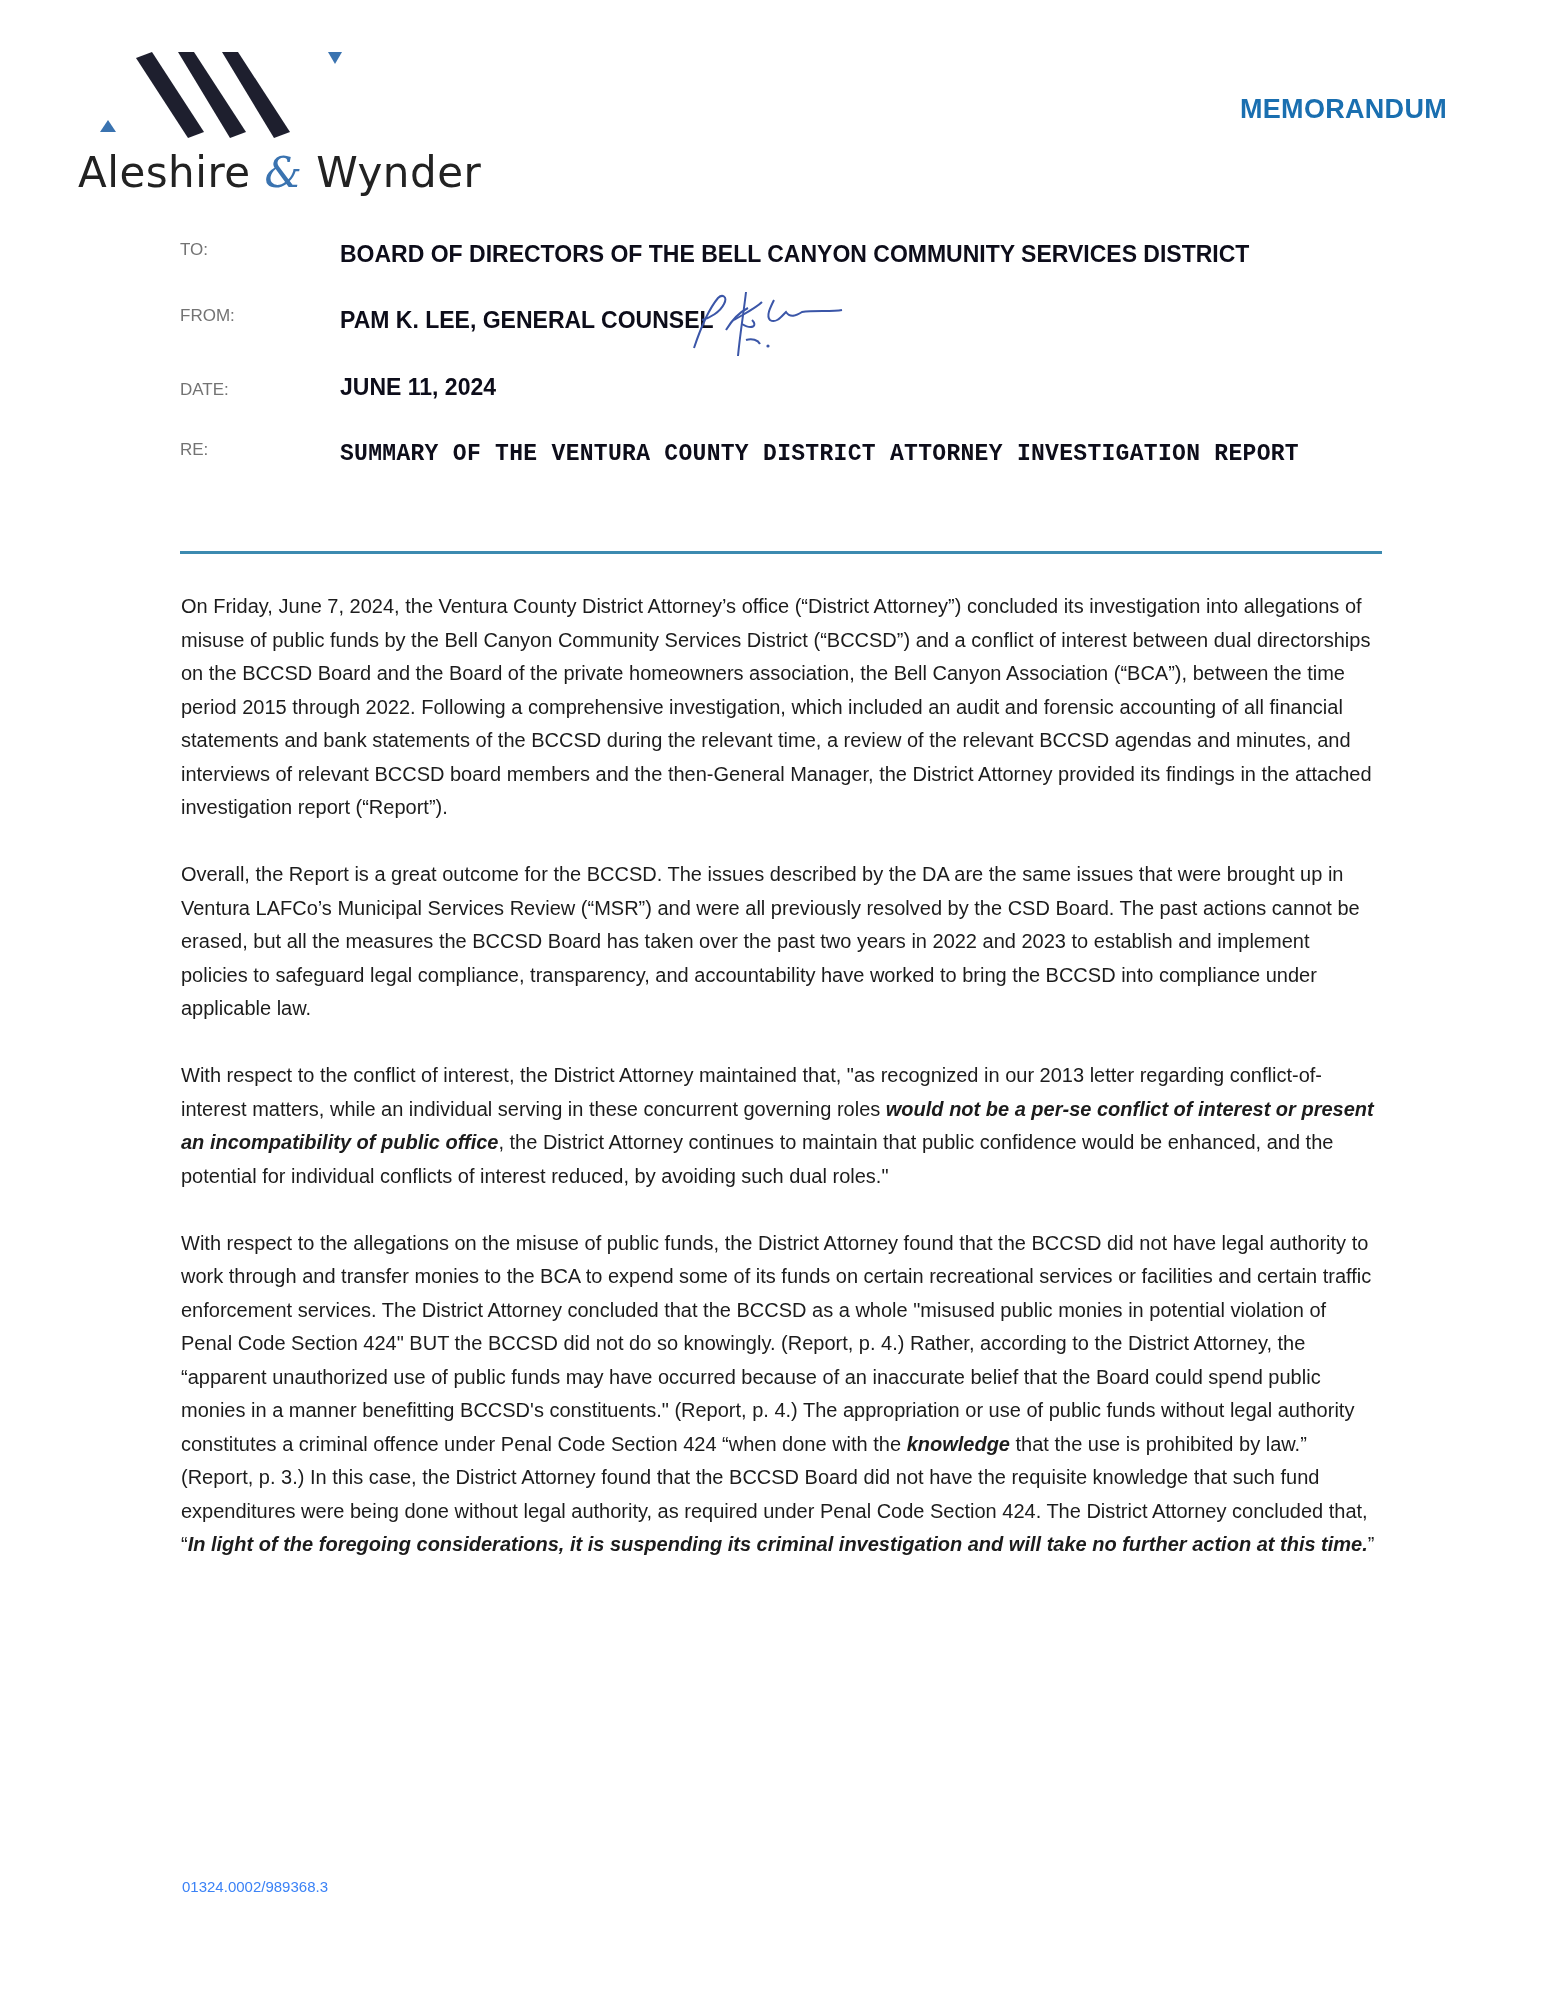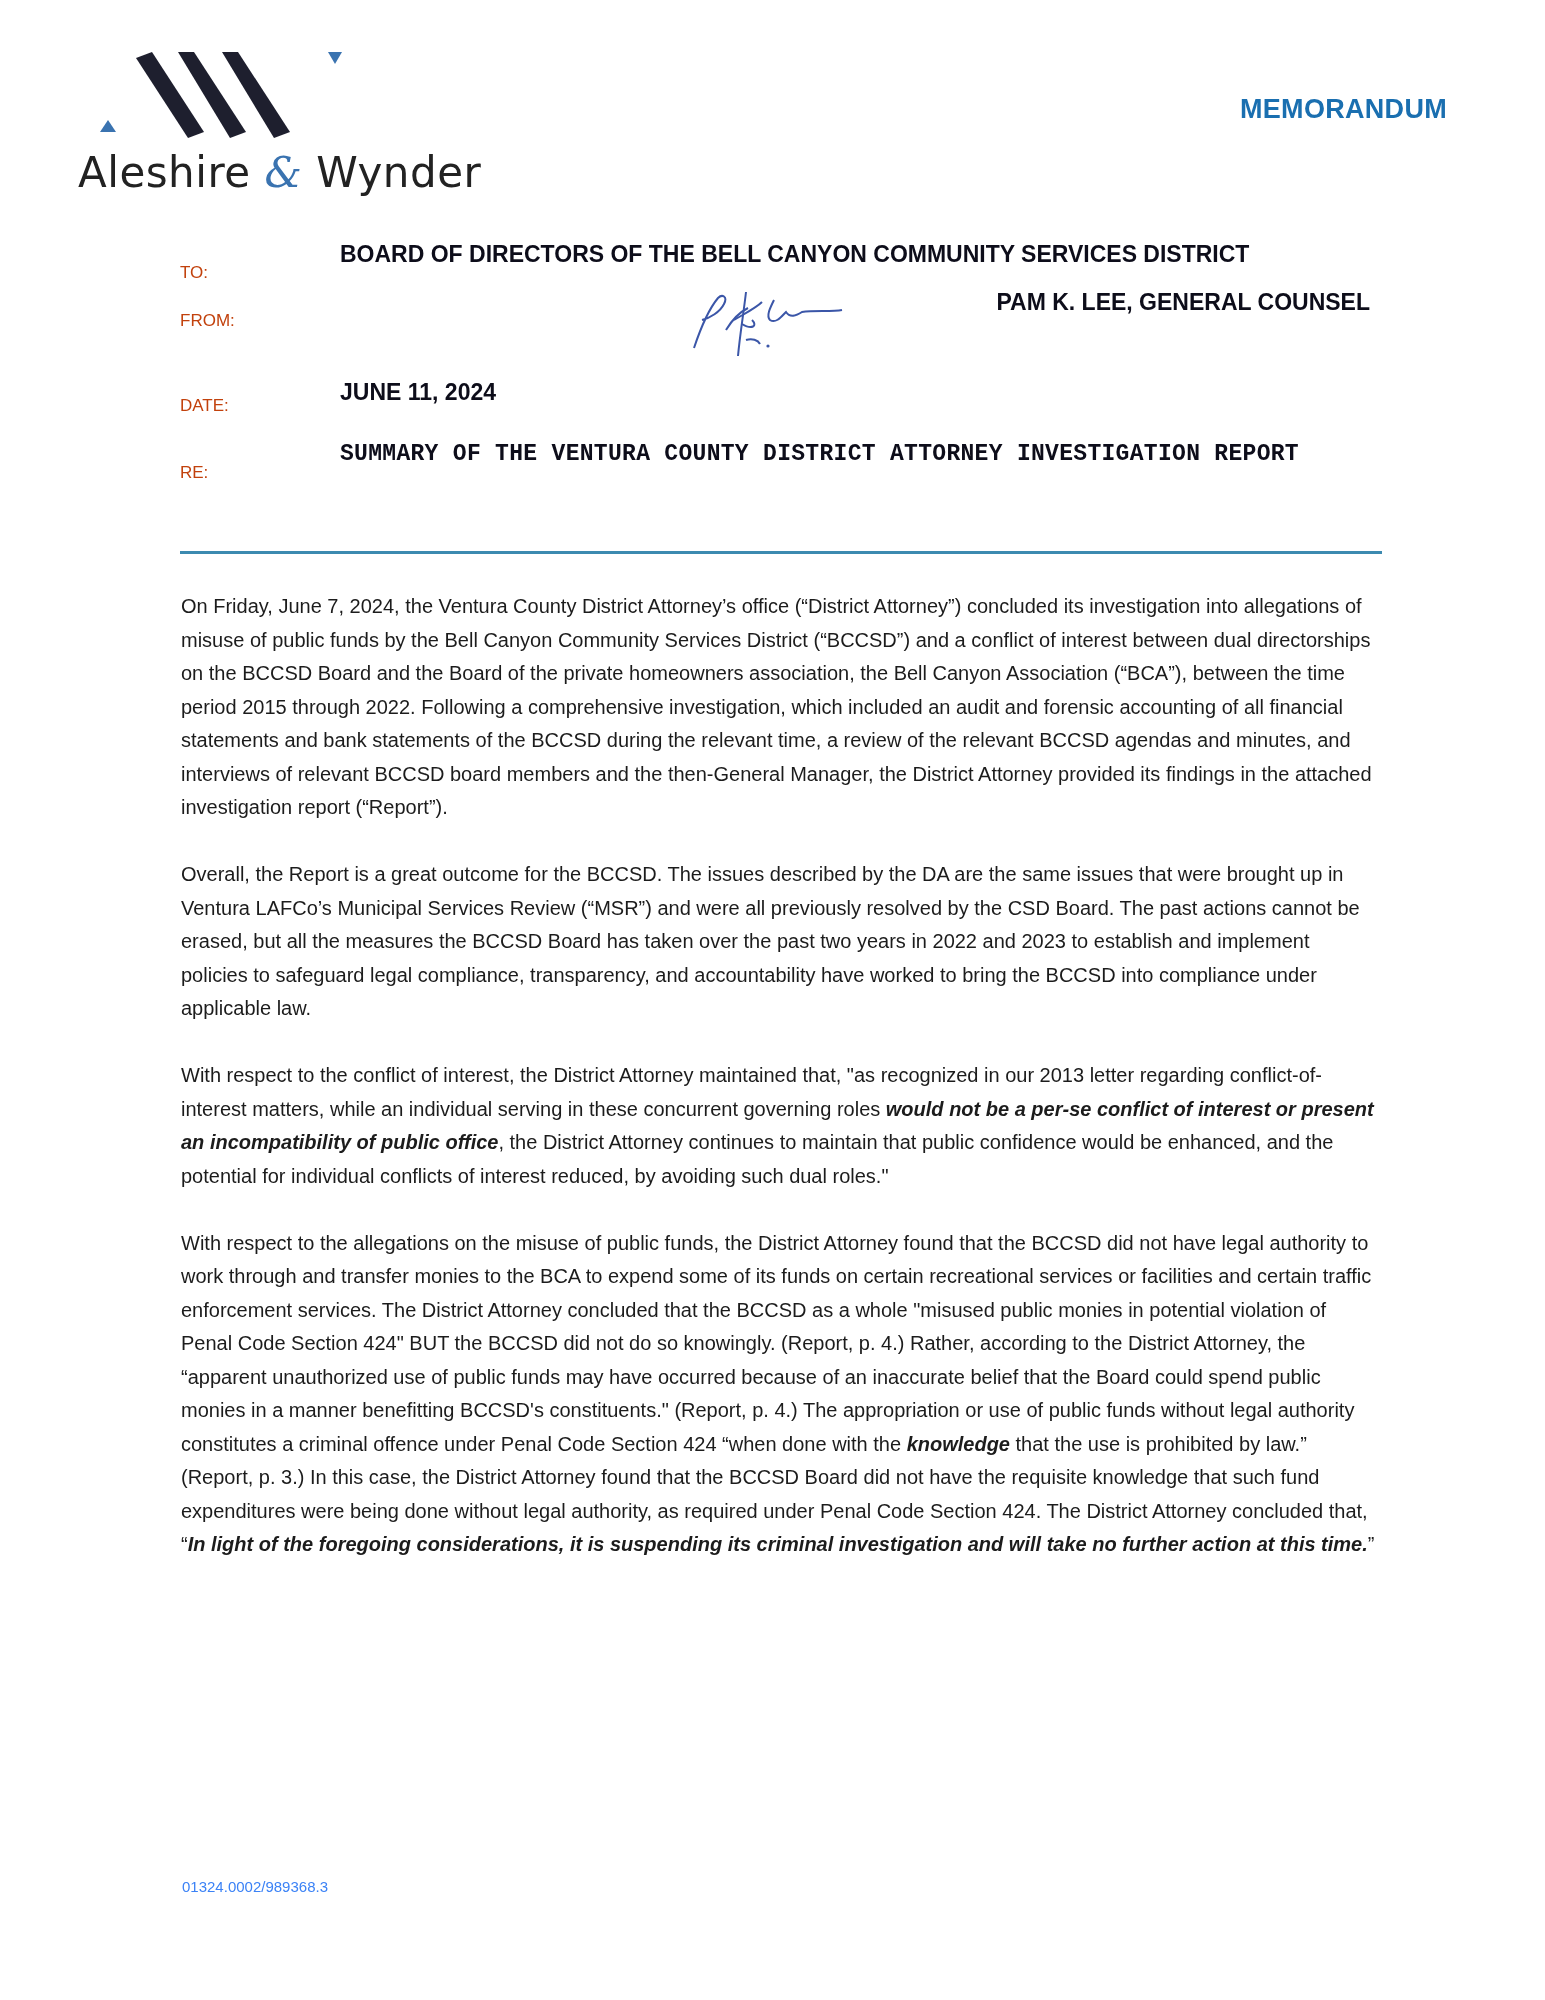--- a/index.html
+++ b/index.html
@@ -50,24 +50,23 @@
     }
     .header-row {
       position: absolute;
       left: 180px;
       width: 1190px;
       display: flex;
     }
     .header-label {
       width: 160px;
       font-size: 17px;
-      color: #c2410c;
+      color: #737373;
       padding-top: 4px;
       flex-shrink: 0;
-      margin-top: 23px;
     }
     .header-value {
       font-size: 23px;
       font-weight: bold;
       color: #0d0d1a;
       line-height: 37px;
     }
     .re-value {
       text-align: justify;
       text-align-last: left;
@@ -134,21 +133,21 @@
   </div>
 </div>
 
 <div class="memo-title">MEMORANDUM</div>
 
 <div class="header-row" style="top:236px;">
   <div class="header-label">TO:</div>
   <div class="header-value">BOARD OF DIRECTORS OF THE BELL CANYON COMMUNITY SERVICES DISTRICT</div>
 </div>
 
-<div class="header-row" style="top:284px;justify-content:space-between;">
+<div class="header-row" style="top:302px;">
   <div class="header-label">FROM:</div>
   <div class="header-value">PAM K. LEE, GENERAL COUNSEL</div>
 </div>
 
 <svg class="signature" viewBox="0 0 170 70">
   <path d="M12,58 C18,40 26,20 36,8 C40,4 46,6 42,14 C38,22 28,28 20,30" fill="none" stroke="#3b56a8" stroke-width="2"></path>
   <path d="M44,40 C50,30 58,22 66,18" fill="none" stroke="#3b56a8" stroke-width="2"></path>
   <path d="M64,2 C62,20 58,44 56,66" fill="none" stroke="#3b56a8" stroke-width="2"></path>
   <path d="M52,30 C62,24 74,18 80,12" fill="none" stroke="#3b56a8" stroke-width="2"></path>
   <path d="M60,34 C70,40 76,36 70,30" fill="none" stroke="#3b56a8" stroke-width="2"></path>

